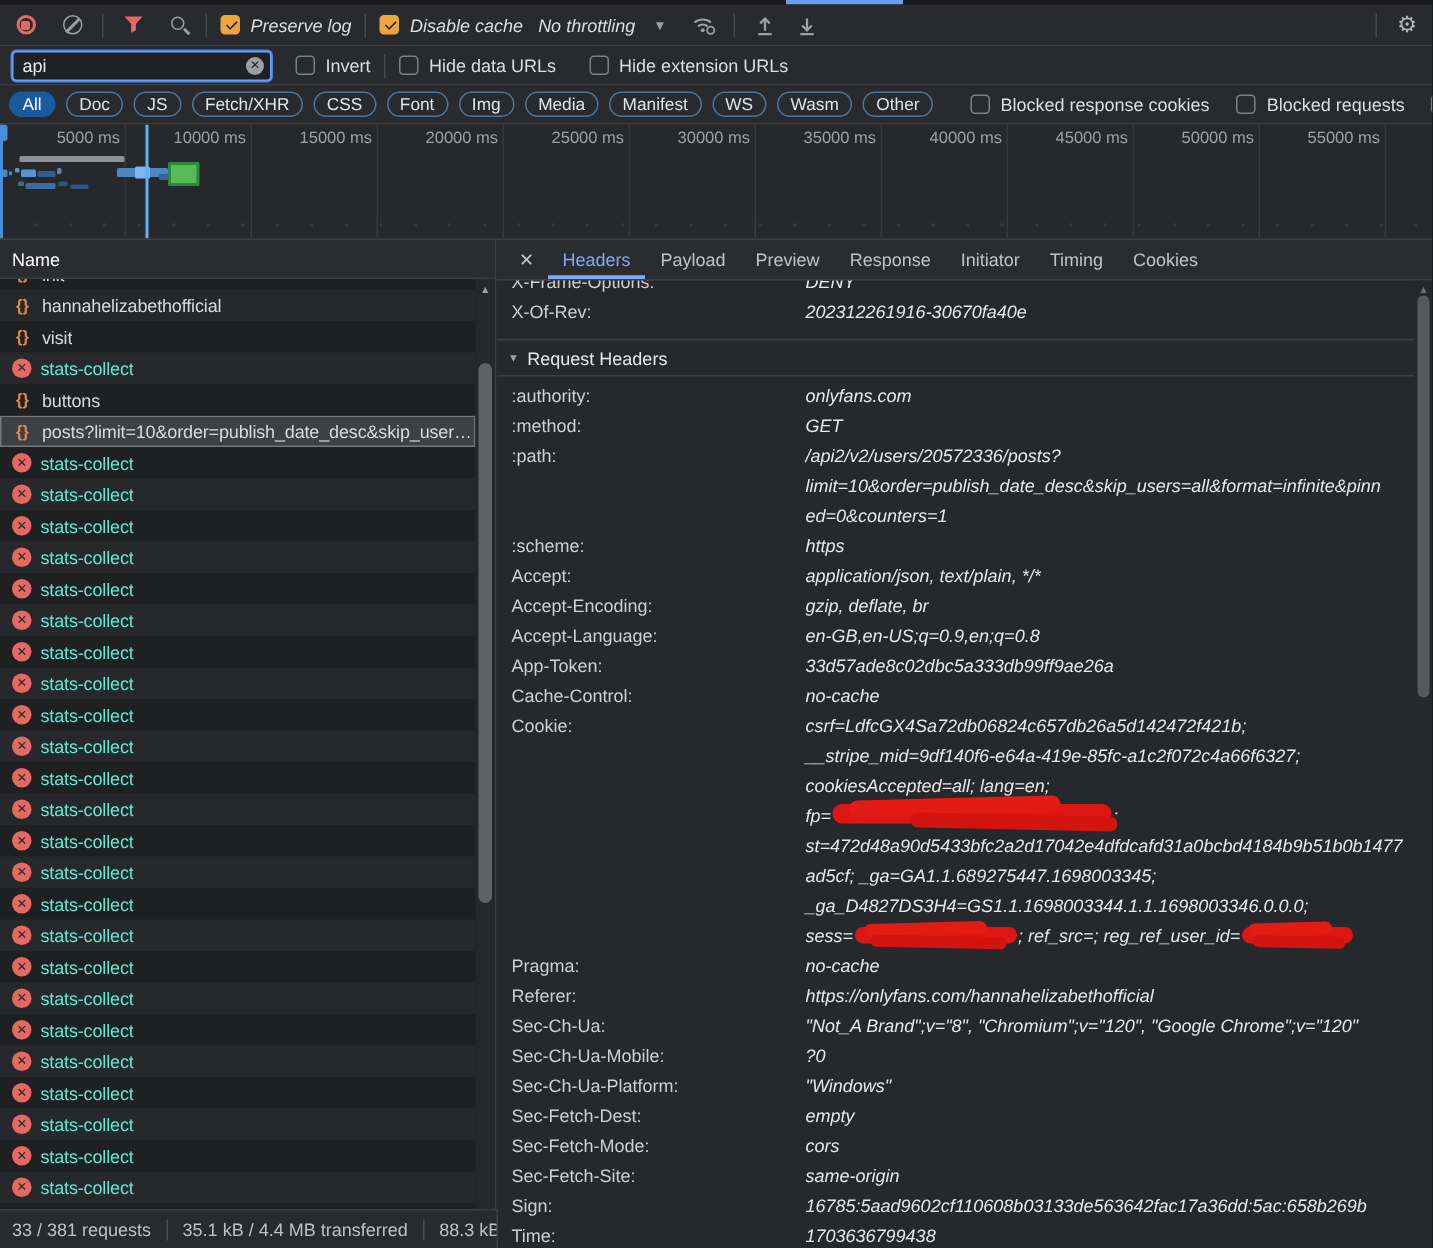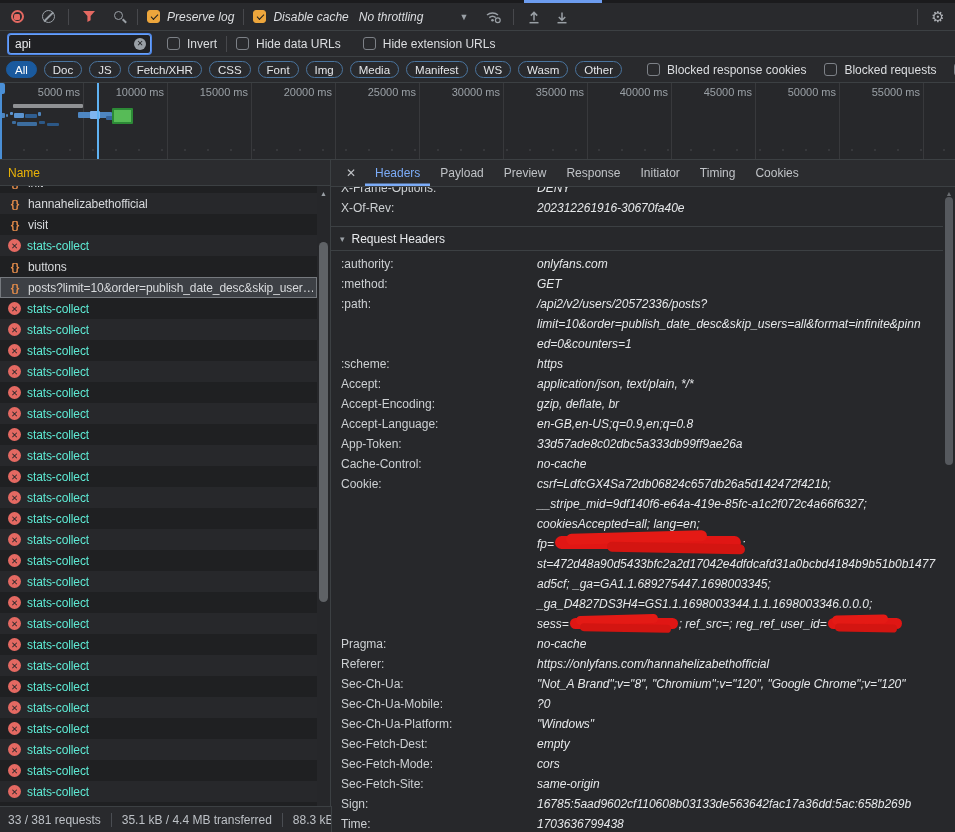--- a/index.html
+++ b/index.html
@@ -23,33 +23,33 @@
 
   
   .tb-btn { display:flex; align-items:center; justify-content:center; width:22px; height:22px; flex:none; cursor:pointer; }
   .rec-ring { width:13px; height:13px; border:2px solid #e46962; border-radius:50%; display:flex; align-items:center; justify-content:center; }
   .rec-dot  { width:6px; height:6px; background:#e46962; border-radius:1.5px; }
   .clear-circ { position:relative; width:13px; height:13px; border:1.7px solid #9aa0a6; border-radius:50%; }
   .clear-circ::after { content:""; position:absolute; left:-1px; top:4.6px; width:13px; height:1.7px; background:#9aa0a6; transform:rotate(-45deg); }
   .search-glass { position:relative; width:9px; height:9px; border:1.7px solid #9aa0a6; border-radius:50%; margin:-3px -3px 0 0; }
   .search-glass::after { content:""; position:absolute; left:7px; top:8px; width:5px; height:1.8px; background:#9aa0a6; transform:rotate(45deg); }
   .gear-glyph { font-size:15px; color:#aeb1b6; line-height:1; }
-  .dd { display:flex; align-items:center; gap:36px; margin-left:10px; cursor:pointer; }
+  .dd { display:flex; align-items:center; gap:12px; margin-left:10px; cursor:pointer; }
   .dd .chev { color:#9aa0a6; font-size:9px; }
   .right-group { margin-left:auto; display:flex; align-items:center; }
 
   
   .cbwrap { display:flex; align-items:center; gap:7px; flex:none; cursor:pointer; }
   .cb { width:13px; height:13px; border-radius:3px; border:1.5px solid #7d8187; background:transparent; flex:none; position:relative; }
   .cb.checked { background:#eda63c; border-color:#eda63c; }
   .cb.checked::after { content:""; position:absolute; left:2.5px; top:3px; width:6px; height:3px;
       border-left:1.8px solid #1d1e20; border-bottom:1.8px solid #1d1e20; transform:rotate(-45deg); }
 
   
-  .filter-input { width:143px; height:20px; background:#202124; border:1px solid #6aa0f7; box-shadow:0 0 0 1px #4c86e8;
+  .filter-input { width:173px; height:20px; background:#202124; border:1px solid #6aa0f7; box-shadow:0 0 0 1px #4c86e8;
       border-radius:3px; color:#e8eaed; font:12px "Liberation Sans",sans-serif; padding:0 36px 0 6px; outline:none; }
   .input-wrap { position:relative; margin:0 16px 0 4px; }
   .input-clear { position:absolute; right:5px; top:4px; width:12px; height:12px; border-radius:50%; background:#9aa0a6;
       color:#202124; font-size:8px; line-height:12px; text-align:center; cursor:pointer; }
 
   
   .chip { border:1px solid #4a749e; border-radius:9px; padding:1.5px 8px; margin-right:7px; color:#e4e6e9;
       font-size:11.5px; white-space:nowrap; cursor:pointer; flex:none; }
   .chip.active { background:#1a5a9e; border-color:#1a5a9e; color:#fff; }
   .chips-row .cbwrap { margin-left:18px;align-items:center; }
@@ -61,21 +61,21 @@
   .ov-dots { position:absolute; left:0; right:0; top:66px; height:2px; opacity:.5;
       background-image:repeating-linear-gradient(90deg,#47484c 0 2px,transparent 2px 23px); }
   .ov-bar { position:absolute; border-radius:1px; }
   .ov-line { position:absolute; left:97px; top:0; bottom:0; width:2px; background:#5fb2f2; }
   .ov-handle { position:absolute; left:0; top:0; bottom:0; width:2px; background:#4a8fd6; }
   .ov-handle::after { content:""; position:absolute; left:0; top:0; width:5px; height:11px; background:#4a8fd6; border-radius:0 2px 2px 0; }
 
   
   .main { position:absolute; left:0; top:160px; width:955px; height:672px; }
   .net-panel { position:absolute; left:0; top:0; width:331px; height:646px; border-right:1px solid #3c4043; background:#202124; overflow:hidden; }
-  .list-header { height:26px; background:#2b2c2f; border-bottom:1px solid #3c4043; display:flex; align-items:center; padding-left:8px; color:#eab308; }
+  .list-header { height:26px; background:#2b2c2f; border-bottom:1px solid #3c4043; display:flex; align-items:center; padding-left:8px; color:#ffffff; }
   .rows-clip { position:absolute; left:0; top:26px; right:13px; bottom:0; overflow:hidden; }
   .rows { margin-top:-14px; }
   .net-row { height:21px; display:flex; align-items:center; gap:6px; padding:0 4px 0 8px; cursor:pointer; }
   .net-row.dark { background:#1f2022; } .net-row.light { background:#27282b; }
   .net-row.selected { background:#3d4045; box-shadow:inset 0 0 0 1px #75797e; }
   .row-label { color:#d8dadd; white-space:nowrap; overflow:hidden; letter-spacing:-0.1px; }
   .net-row.error .row-label { color:#5eead4; }
   .ico-json { color:#e08a4a; font-weight:bold; font-size:11px; flex:none; width:14px; text-align:center; }
   .ico-err { width:13px; height:13px; border-radius:50%; background:#e46962; color:#26272a; font-size:8.5px; font-weight:bold;
       display:flex; align-items:center; justify-content:center; flex:none; }

